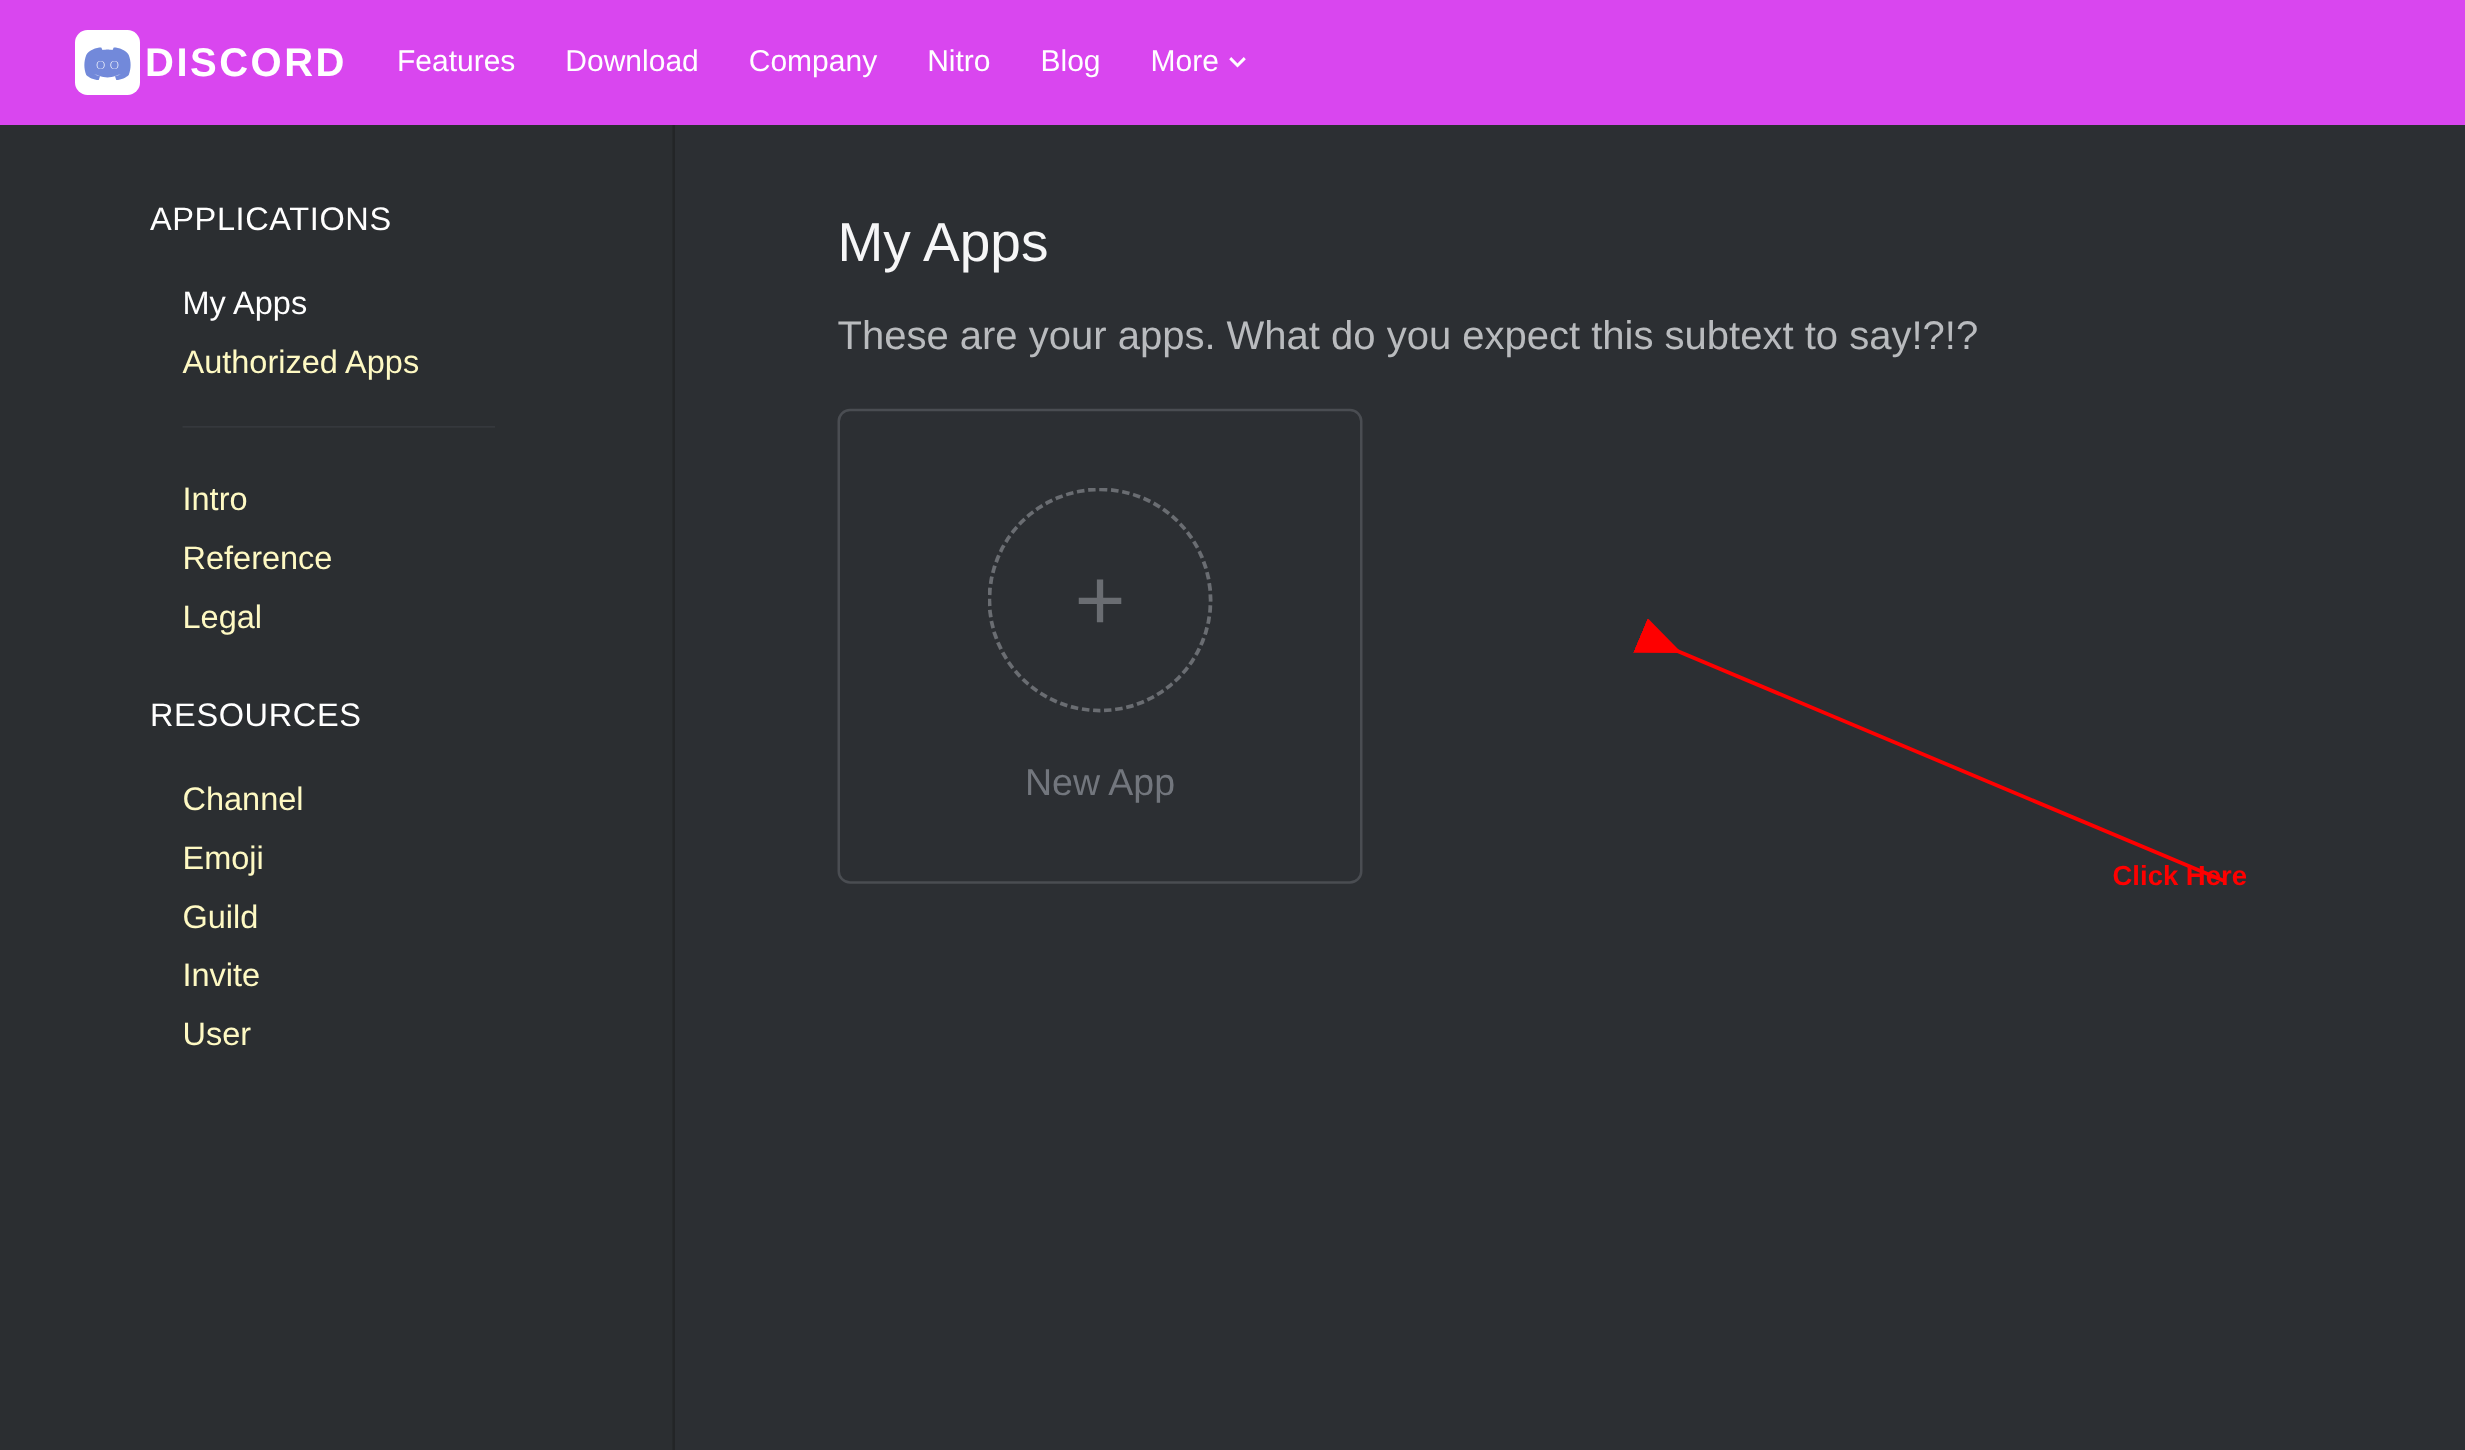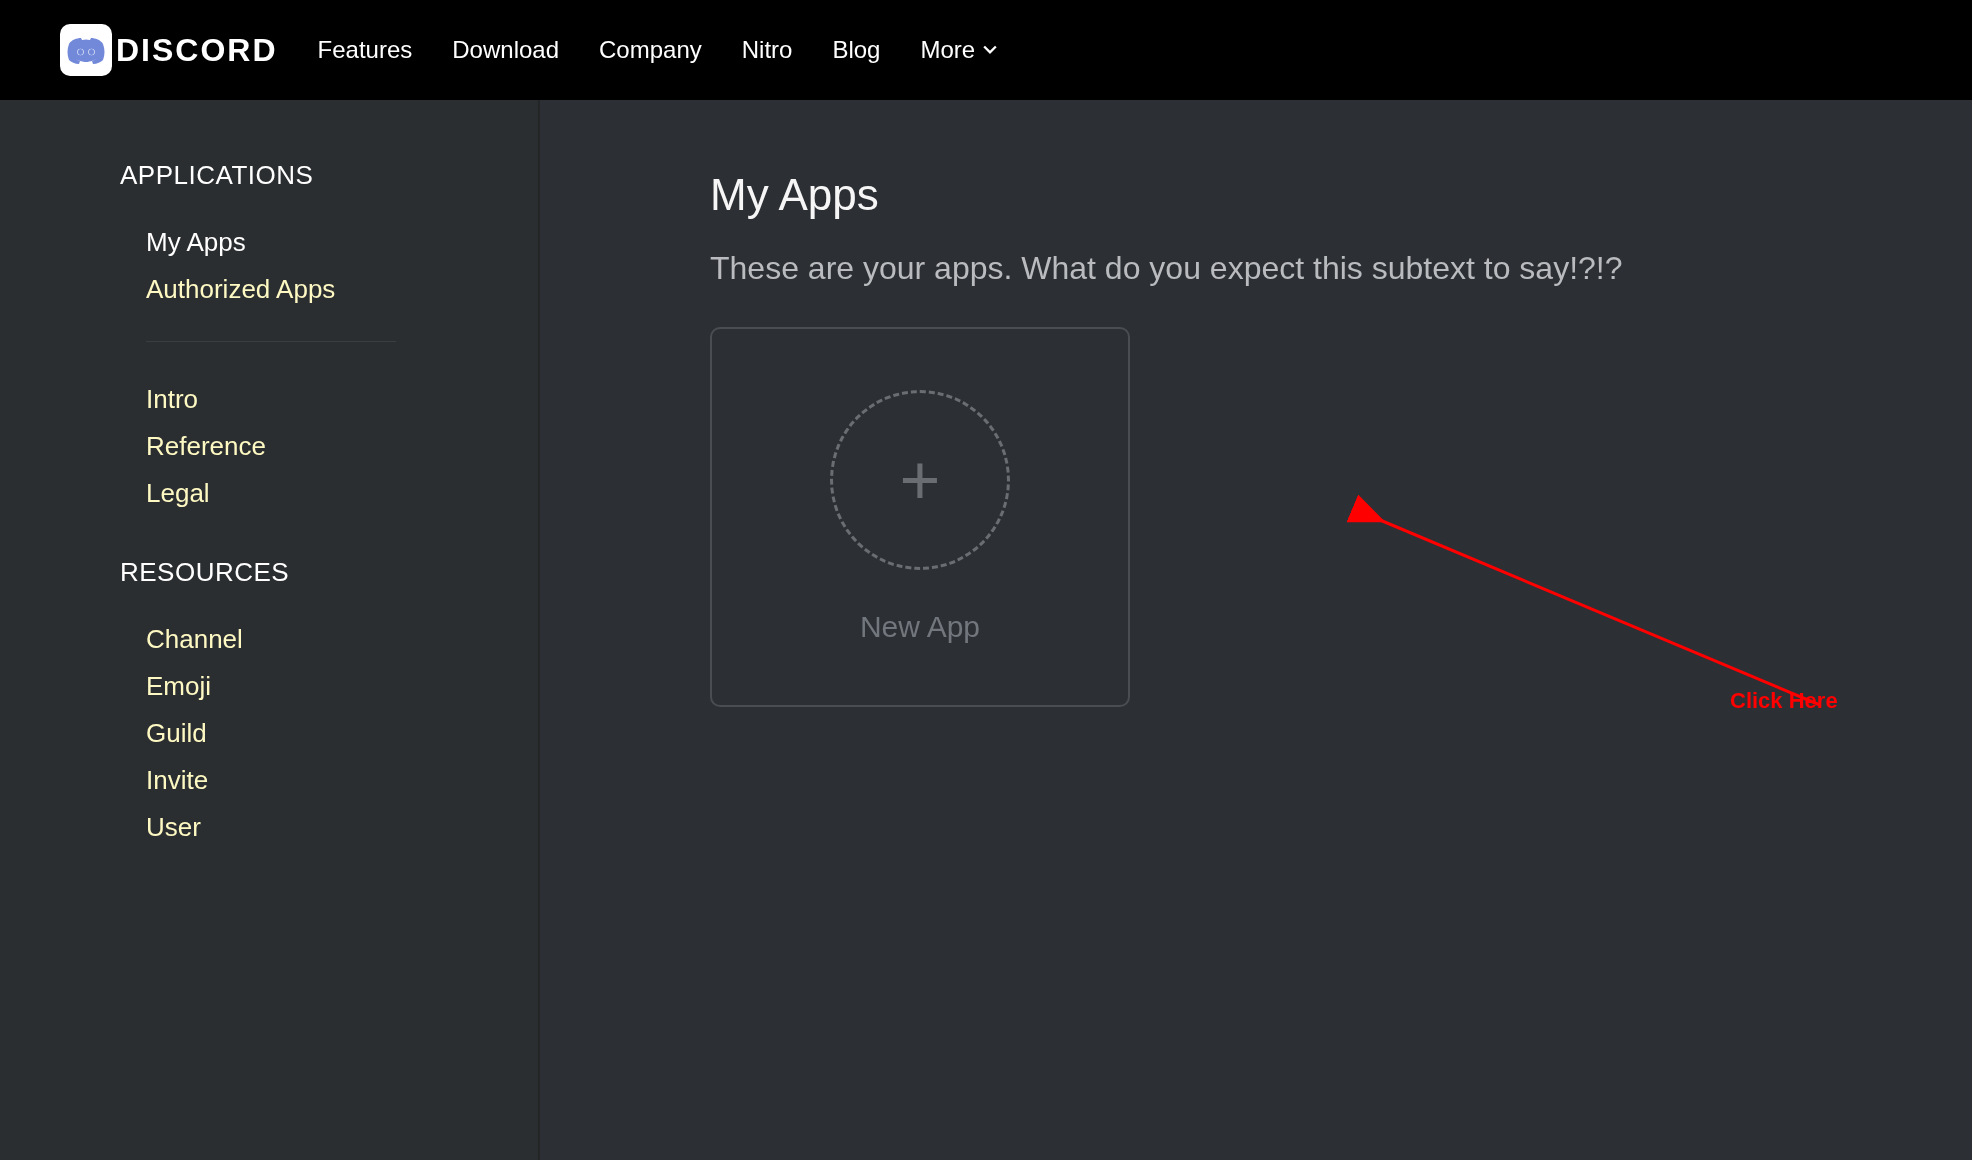--- a/index.html
+++ b/index.html
@@ -7,21 +7,21 @@
     font-family: -apple-system, BlinkMacSystemFont, "Segoe UI", Helvetica, Arial, sans-serif;
     background: #2c2f33;
     color: #fff;
     width: 1972px;
     height: 1160px;
     overflow: hidden;
   }
 
   
   .topnav {
-    background: #000000;
+    background: #d946ef;
     height: 100px;
     display: flex;
     align-items: center;
     padding: 0 60px;
     gap: 40px;
   }
   .logo {
     display: flex;
     align-items: center;
     gap: 4px;
@@ -58,21 +58,20 @@
     gap: 8px;
   }
   .chevron {
     width: 14px; height: 14px;
   }
 
   
   .shell {
     display: flex;
     height: calc(100% - 100px);
-    gap: 40px;
   }
   .sidebar {
     width: 540px;
     background: #2b2e31;
     padding: 60px 0 0 120px;
     border-right: 2px solid #232527;
   }
   .side-header {
     font-size: 26px;
     font-weight: 400;

